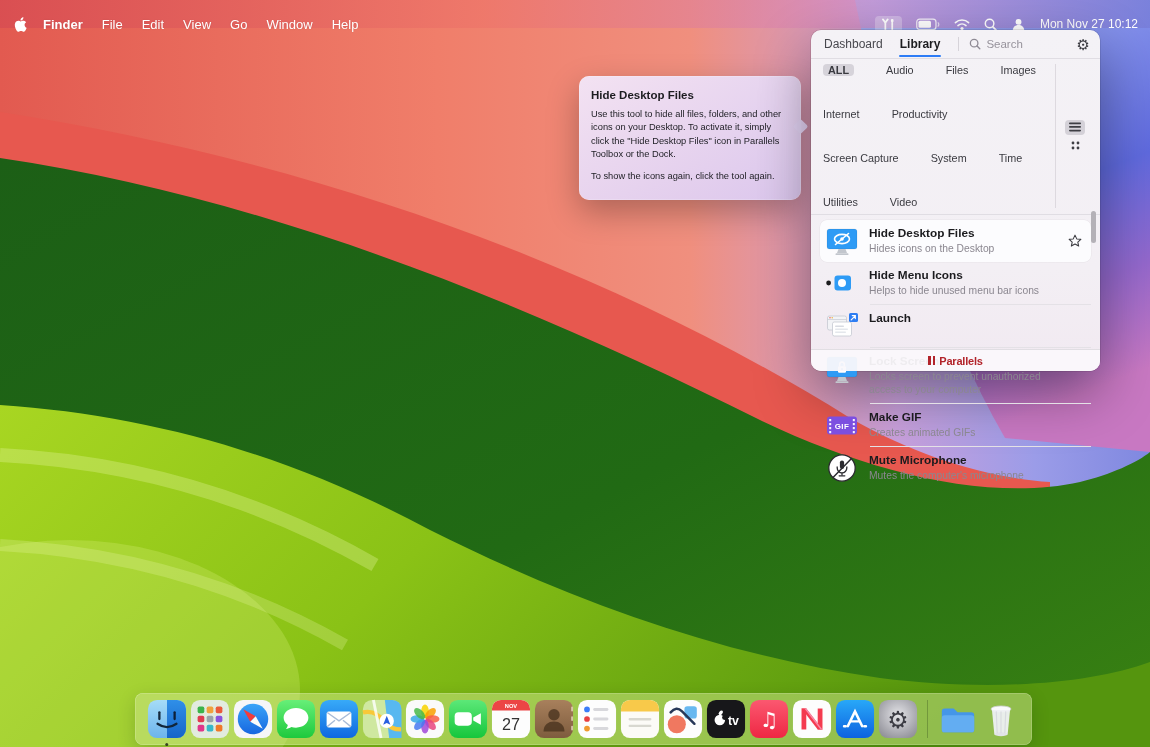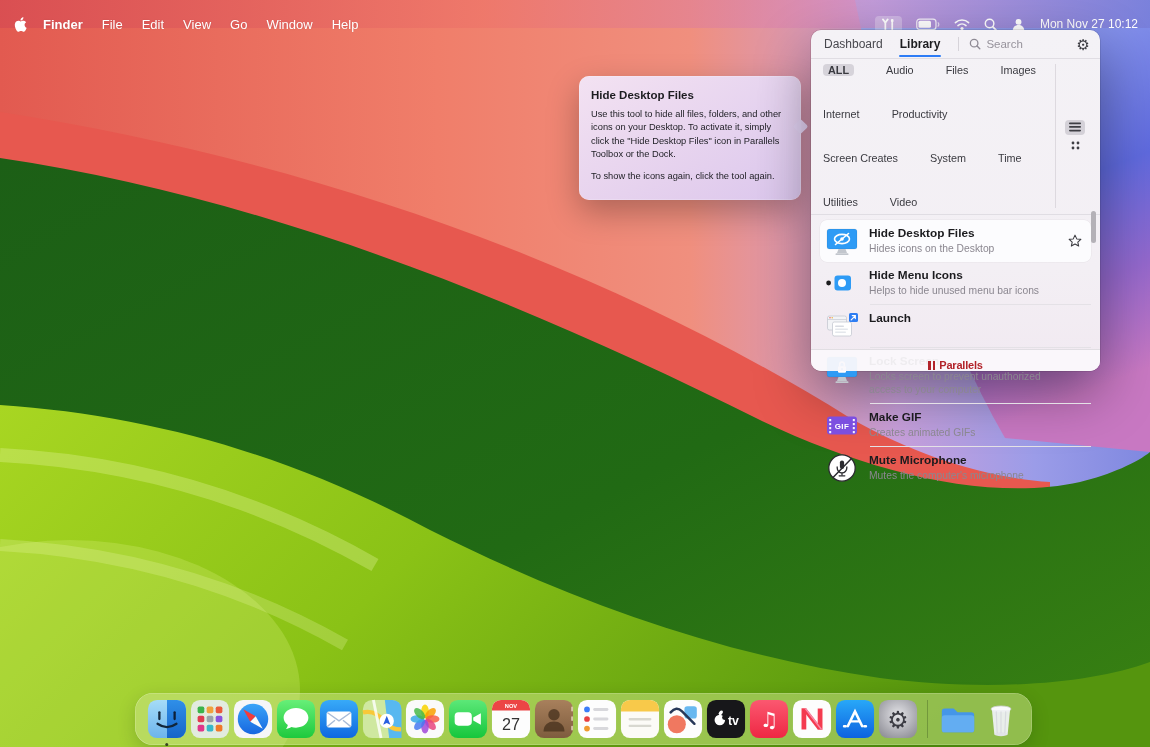--- a/index.html
+++ b/index.html
@@ -57,28 +57,28 @@
   .tool-row.selected{background:#fcfcfe;box-shadow:0 0 0 .5px rgba(0,0,0,.05);}
   .tool-icon{width:36px;flex:none;margin-right:9px;display:flex;justify-content:center;padding-top:1px;}
   .tool-texts{flex:1;min-width:0;padding-top:1px;}
   .tool-title{font-size:11.8px;font-weight:700;color:#1b1b1e;}
   .tool-desc{font-size:10.3px;color:#8b8790;line-height:1.3;margin-top:2px;max-width:182px;}
   .fav-star{flex:none;margin:9px 4px 0 2px;}
   .sep{height:1px;background:#e4e1e6;margin-left:50px;}
 
   .win-scrollbar{position:absolute;right:4px;top:181px;width:5px;height:32px;border-radius:3px;background:#b4b1b7;}
   .win-footer{position:absolute;left:0;right:0;bottom:0;height:22px;border-top:1px solid #e1dee3;
-    border-radius:0 0 10px 10px;background:rgba(250,248,251,.95);display:flex;align-items:flex-end;justify-content:center;}
+    border-radius:0 0 10px 10px;background:rgba(250,248,251,.95);display:flex;align-items:center;justify-content:center;}
   .brand{display:flex;align-items:center;}
   .brand-bars{display:flex;gap:2px;margin-right:4px;}
   .brand-bars i{display:block;width:2.5px;height:9px;background:#b2232a;}
   .brand-name{font-size:11px;font-weight:700;color:#b2232a;letter-spacing:-.2px;}
 
   
-  .dock{position:absolute;left:135px;top:693px;height:52px;border-radius:18px;
+  .dock{position:absolute;left:135px;top:693px;height:52px;border-radius:8px;
     background:rgba(205,230,140,.5);box-shadow:0 0 0 .5px rgba(255,255,255,.35) inset,0 6px 18px rgba(0,40,0,.18);
     display:flex;align-items:center;padding:0 10px;}
   .dock-icon{width:40px;height:40px;margin:0 1.5px;position:relative;cursor:default;}
   .dock-icon svg{display:block;}
   .run-dot{position:absolute;left:50%;bottom:-7px;width:3.5px;height:3.5px;border-radius:50%;
     background:rgba(30,40,20,.85);transform:translateX(-50%);}
   .dock-divider{width:1px;height:38px;background:rgba(20,40,10,.25);margin:0 8px;}
 </style>
 </head>
 <body>
@@ -205,21 +205,21 @@
     </div>
 
     <div class="win-filters">
       <div class="chips" id="chips">
           <span class="chip active">ALL</span>
           <span class="chip">Audio</span>
           <span class="chip">Files</span>
           <span class="chip">Images</span>
           <span class="chip">Internet</span>
           <span class="chip">Productivity</span>
-          <span class="chip">Screen Creates</span>
+          <span class="chip">Screen Capture</span>
           <span class="chip">System</span>
           <span class="chip">Time</span>
           <span class="chip">Utilities</span>
           <span class="chip">Video</span>
         </div>
       <div class="view-box">
         <span class="vbtn active">
           <svg viewBox="0 0 12 10" width="12" height="10">
               <g fill="#3e3e44">
                 <rect x="0" y="0.5" width="12" height="1.7" rx="0.8"></rect>

